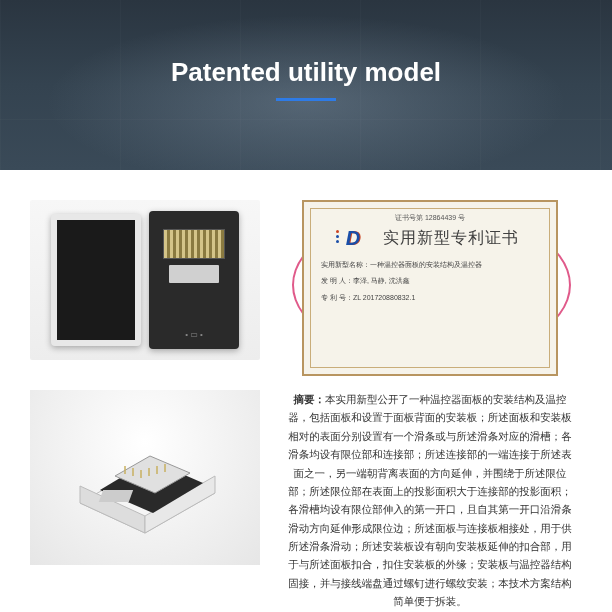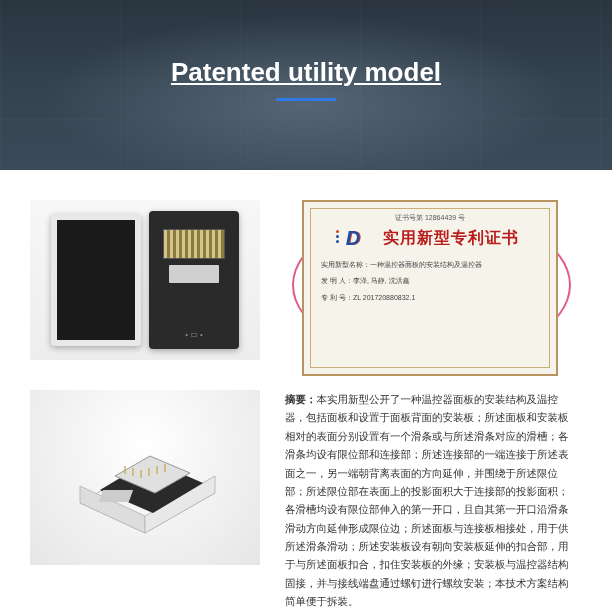--- a/index.html
+++ b/index.html
@@ -30,21 +30,20 @@
     background-size: 120px 120px, 120px 120px, cover;
   }
   .hero-title {
     color: #fff;
     font-size: 26px;
     font-weight: bold;
     text-align: center;
     line-height: 1.2;
     z-index: 1;
     width: 320px;
-    text-decoration: underline;
   }
   .underline {
     width: 60px;
     height: 3px;
     background: #2e7be6;
     margin: 10px 0 12px 0;
     z-index: 1;
   }
   .subtitle {
     color: #cdd6dd;
@@ -181,22 +180,22 @@
     flex-direction: column;
   }
   .d-dots i {
     width: 3px; height: 3px; margin: 1px; border-radius: 50%;
   }
   .d-dots i:nth-child(1){background:#c42;}
   .d-dots i:nth-child(2){background:#1a4ea8;}
   .d-dots i:nth-child(3){background:#1a4ea8;}
   .cert-title {
     font-size: 16px;
-    font-weight: bold;
-    color: #b91c1c;
+    font-weight: normal;
+    color: #404040;
     letter-spacing: 1px;
     margin-left: 12px;
   }
   .cert-line {
     font-size: 7px;
     color: #444;
     align-self: flex-start;
     margin: 3px 4px;
     line-height: 1.5;
   }
@@ -221,20 +220,21 @@
     display: flex;
     align-items: center;
     justify-content: center;
   }
   .angle-svg { width: 180px; height: 140px; }
   .abstract-col {
     width: 290px;
     font-size: 10.5px;
     color: #333;
     line-height: 1.75;
+    text-align: center;
   }
   .abstract-heading {
     font-weight: bold;
     display: inline;
   }
 </style>
 </head>
 <body>
 
 <div class="hero">

